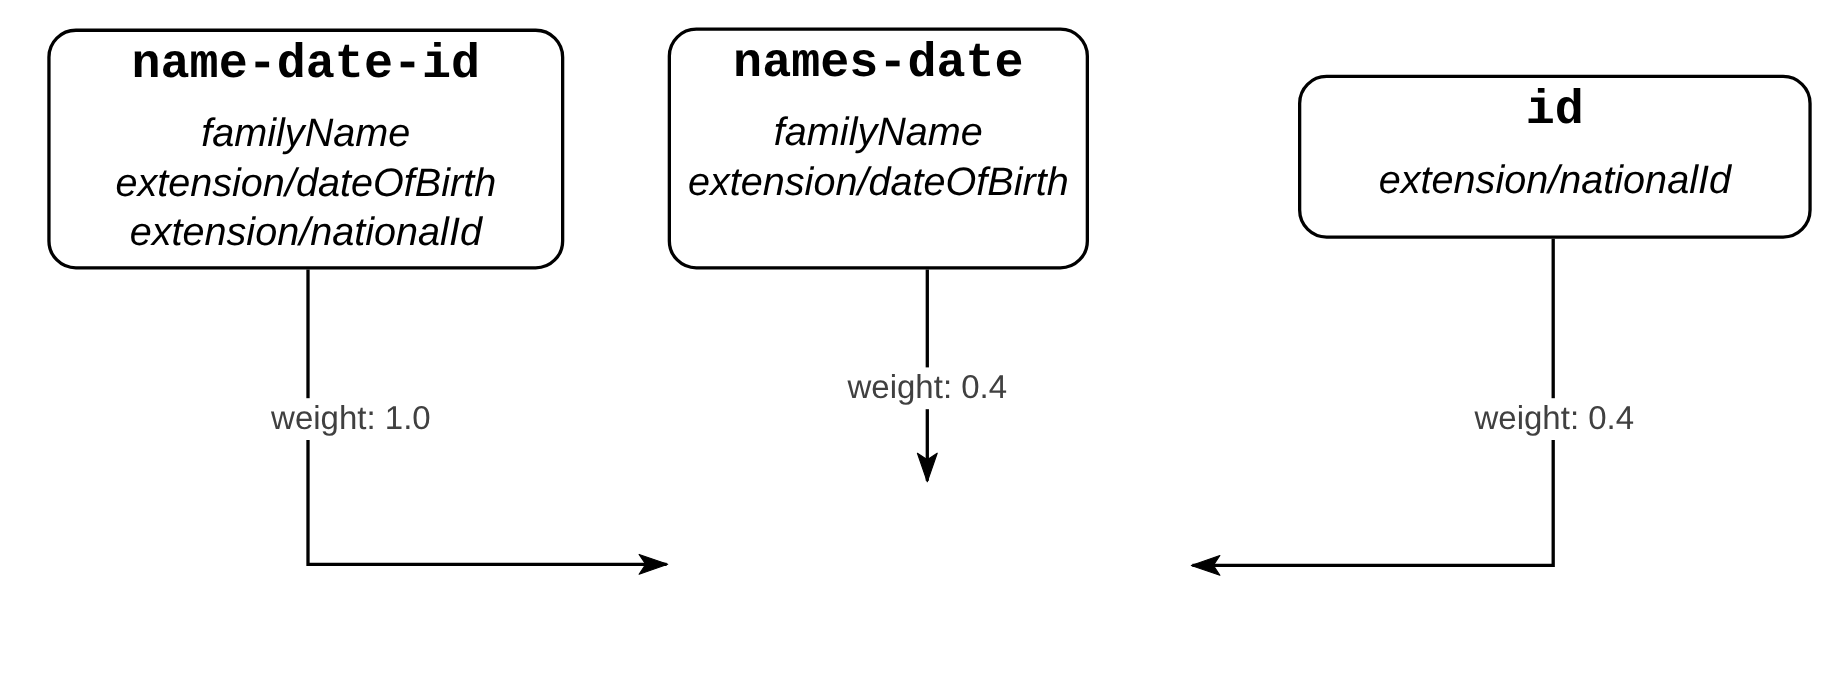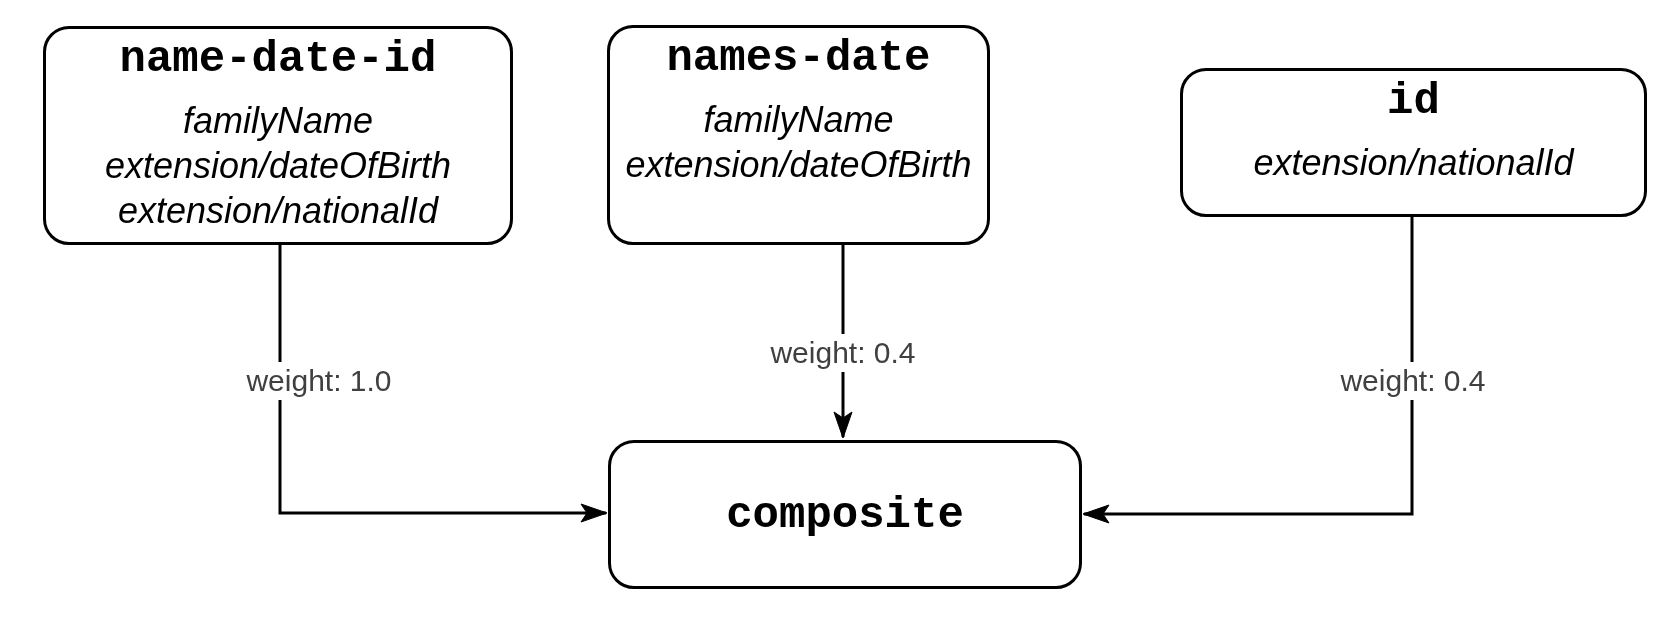--- a/index.html
+++ b/index.html
@@ -103,21 +103,18 @@
     </div>
   </div>
 
   <div class="node n-id">
     <div class="node-title">id</div>
     <div class="node-items">
       <div>extension/nationalId</div>
     </div>
   </div>
 
-  <div class="node n-composite centered">
-    <div class="node-title">composite</div>
-  </div>
 
   <div class="edge-label el-1">weight: 1.0</div>
   <div class="edge-label el-2">weight: 0.4</div>
   <div class="edge-label el-3">weight: 0.4</div>
 
 </div>
 
 </body></html>

